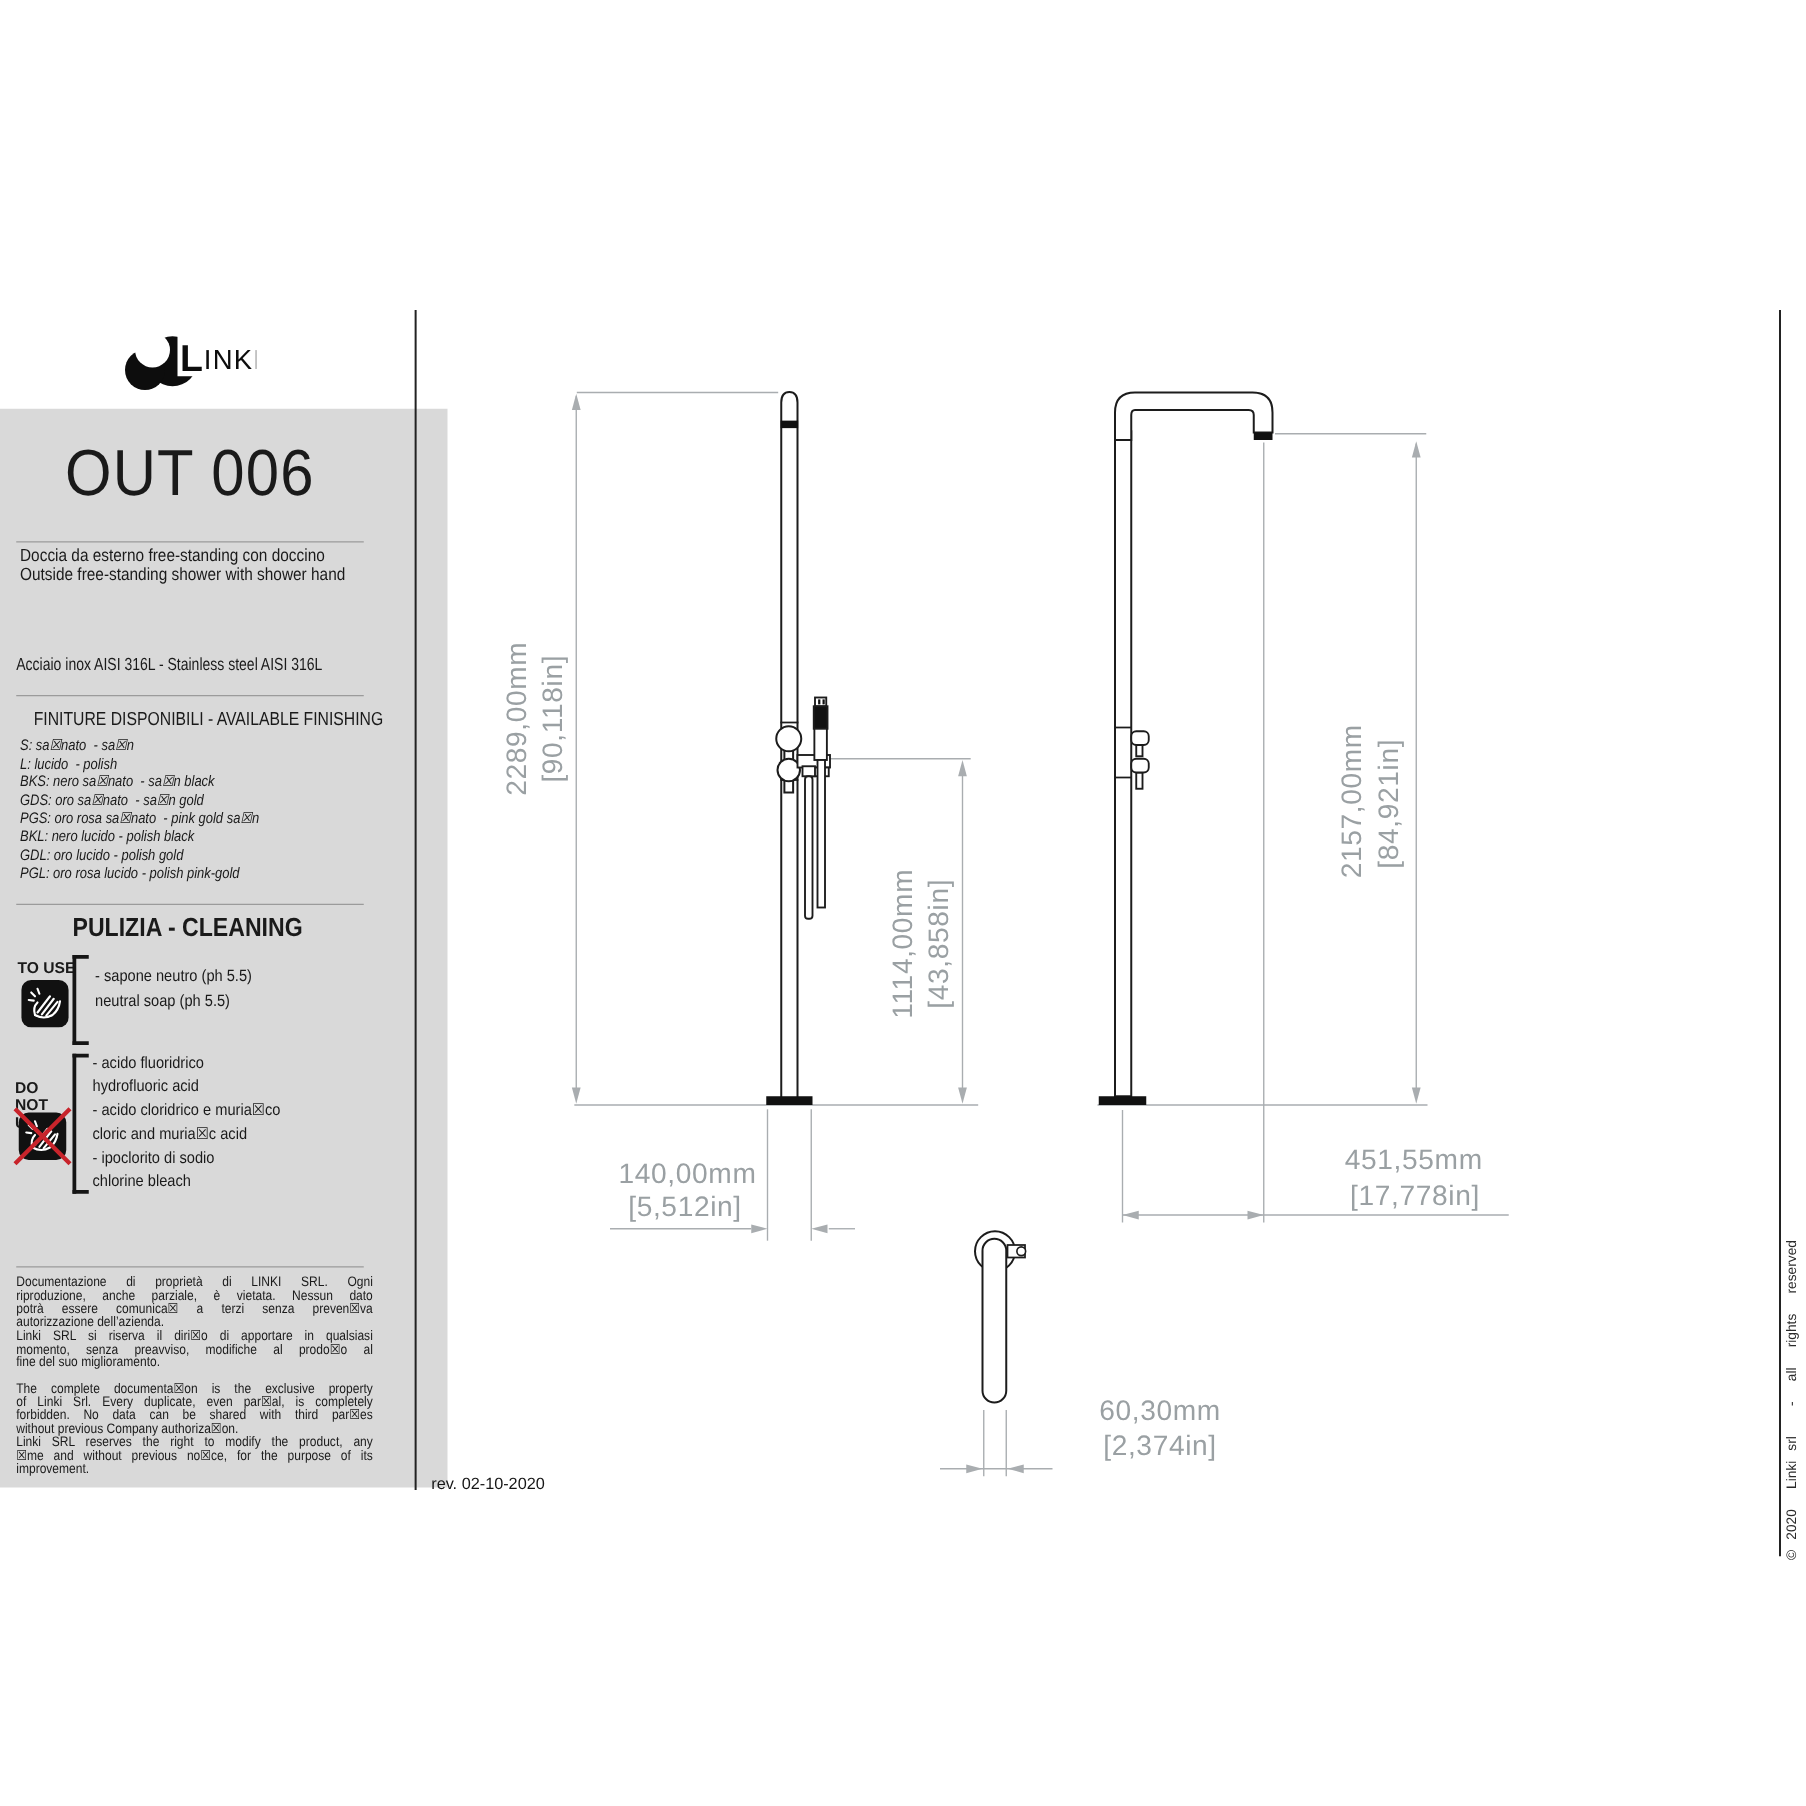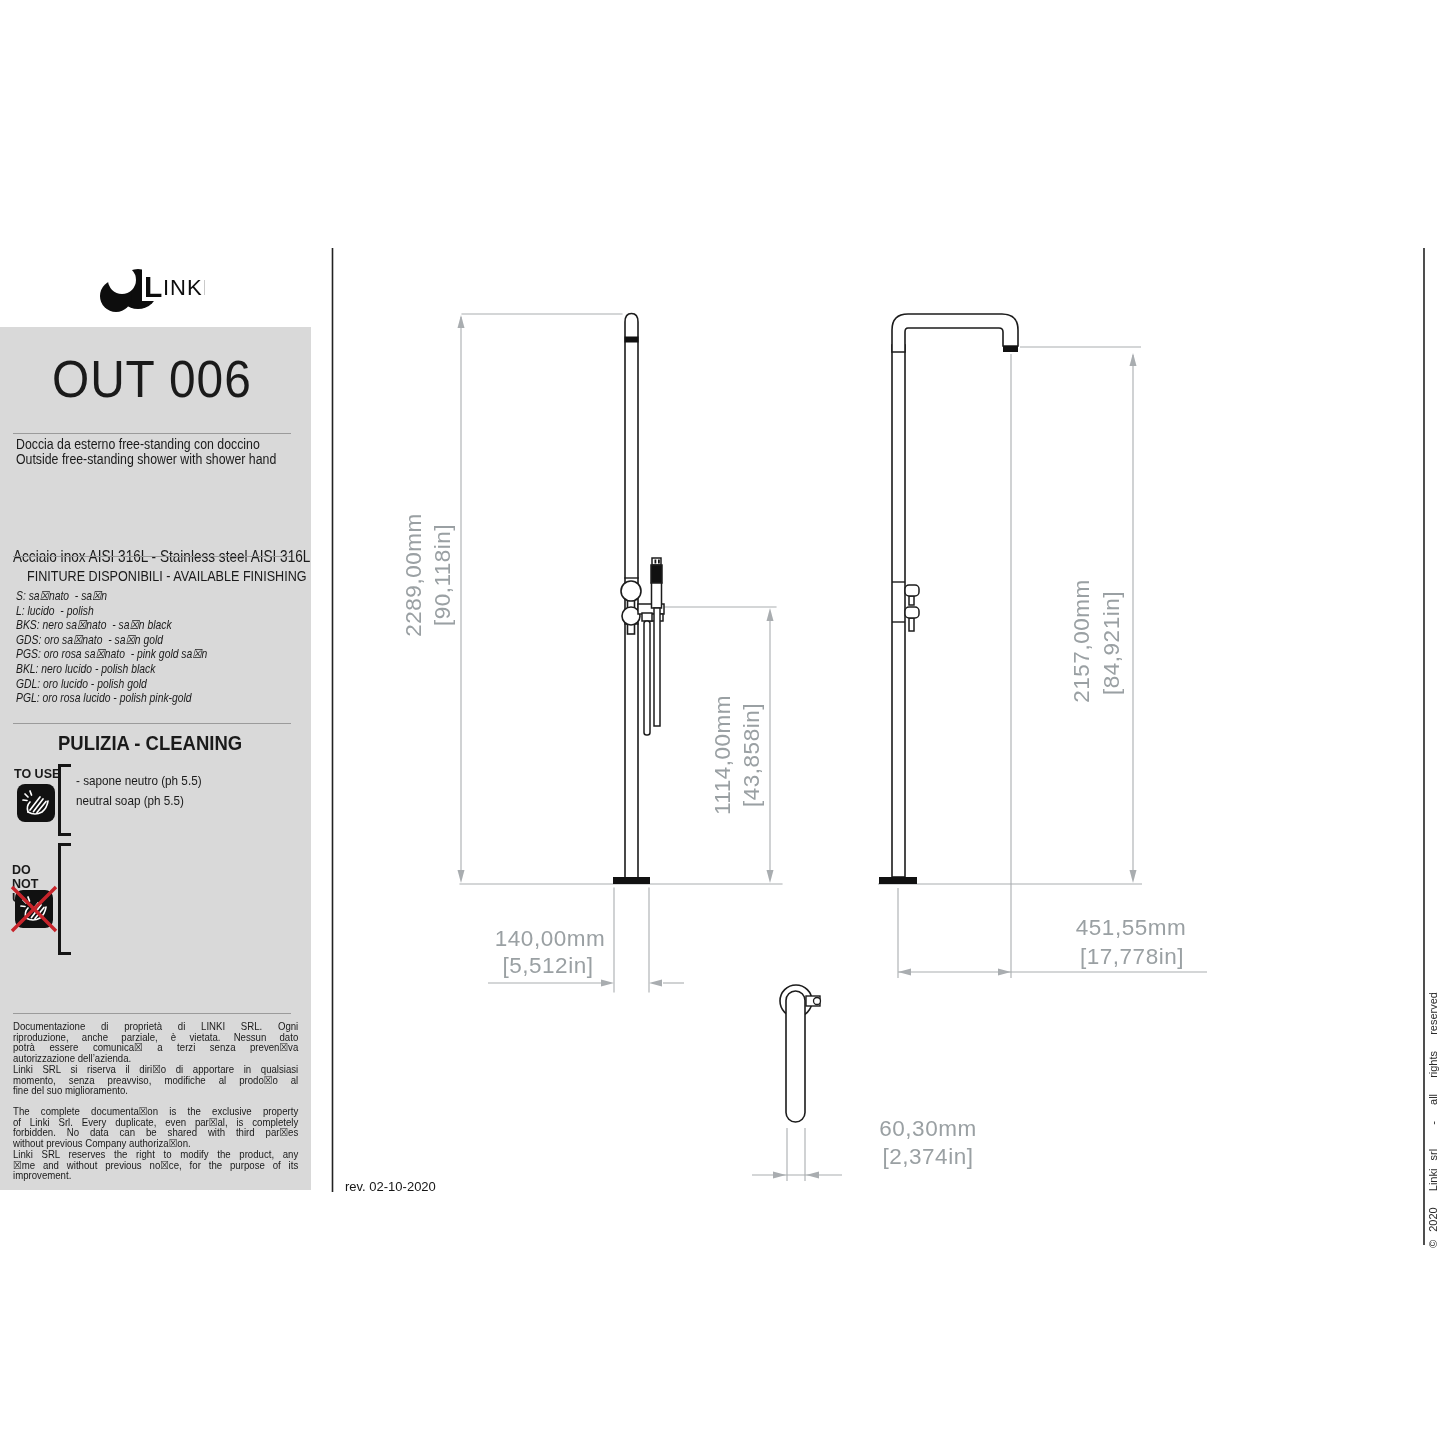--- a/index.html
+++ b/index.html
@@ -1,29 +1,29 @@
 <!DOCTYPE html>
 <html><head>
 <meta charset="utf-8">
 <style>
   html,body{margin:0;padding:0;background:#ffffff;}
   body{font-family:"Liberation Sans", sans-serif; color:#1a1a1a;}
   #page{position:relative;width:1445px;height:1445px;background:#fff;overflow:hidden;}
 
   
-  #panel{position:absolute;left:0;top:327px;width:311px;height:863px;background:#d9d9d9;}
+  #panel{position:absolute;left:0;top:327px;width:358px;height:863px;background:#d9d9d9;}
   .abs{position:absolute;}
   .pre{white-space:pre;}
   .sx{display:inline-block;transform-origin:0 50%;}
   .divider{position:absolute;left:13px;width:278px;border-top:1px solid #9b9b9b;height:0;}
 
   .code{left:52px;top:22px;font-size:52px;letter-spacing:1px;transform:scaleX(.92);transform-origin:0 0;white-space:pre;}
   .desc{left:16px;top:110px;font-size:14px;line-height:15.4px;}
   .desc .sx{transform:scaleX(.88);}
-  .material{left:13px;top:220px;font-size:17px;}
+  .material{left:13px;top:196px;font-size:14px;}
   .material .sx{transform:scaleX(.80);}
   .fin-title{left:16px;top:240px;font-size:15px;margin-left:11px;}
   .fin-title .sx{transform:scaleX(.84);}
   .fin-list{left:16px;top:262px;font-size:12.2px;line-height:14.6px;font-style:italic;}
   .fin-list div{white-space:pre;transform:scaleX(.85);transform-origin:0 50%;}
   .clean-title{left:58px;top:404px;font-size:21px;font-weight:bold;}
   .clean-title .sx{transform:scaleX(.88);}
 
   .use-label{font-size:12.5px;font-weight:bold;}
   .bracket{position:absolute;width:10px;border-left:3.5px solid #151515;border-top:3.5px solid #151515;border-bottom:3.5px solid #151515;}
@@ -118,20 +118,28 @@
       <g stroke="#fff" stroke-width="1.7" fill="none" stroke-linecap="round" transform="translate(5,5)">
         <path d="M8,10 l3,3 M13,7 l1.5,4 M6,16 l4,.5"></path>
         <path d="M11,28 Q18,32 25,28 Q30,24 31,17"></path>
         <path d="M13,26 L23,13 M16.5,27.5 L26,15 M20,28.5 L29,17.5"></path>
         <path d="M11,28 Q9,22 13,18"></path>
       </g>
       <g stroke="#c8242b" stroke-width="3.4">
         <path d="M2,2 L46,46 M46,2 L2,46"></path>
       </g>
     </svg>
+    <div class="abs clean-items do-not-items">
+      <div>- acido fluoridrico</div>
+      <div>hydrofluoric acid</div>
+      <div>- acido cloridrico e muria☒co</div>
+      <div>cloric and muria☒c acid</div>
+      <div>- ipoclorito di sodio</div>
+      <div>chlorine bleach</div>
+    </div>
     <div class="divider" style="top:686px;"></div>
 
     <div class="abs legal">
       <div class="jl">Documentazione di proprietà di LINKI SRL. Ogni</div>
       <div class="jl">riproduzione, anche parziale, è vietata. Nessun dato</div>
       <div class="jl">potrà essere comunica☒ a terzi senza preven☒va</div>
       <div class="jle">autorizzazione dell’azienda.</div>
       <div class="jl">Linki SRL si riserva il diri☒o di apportare in qualsiasi</div>
       <div class="jl">momento, senza preavviso, modifiche al prodo☒o al</div>
       <div class="jle">fine del suo miglioramento.</div>

